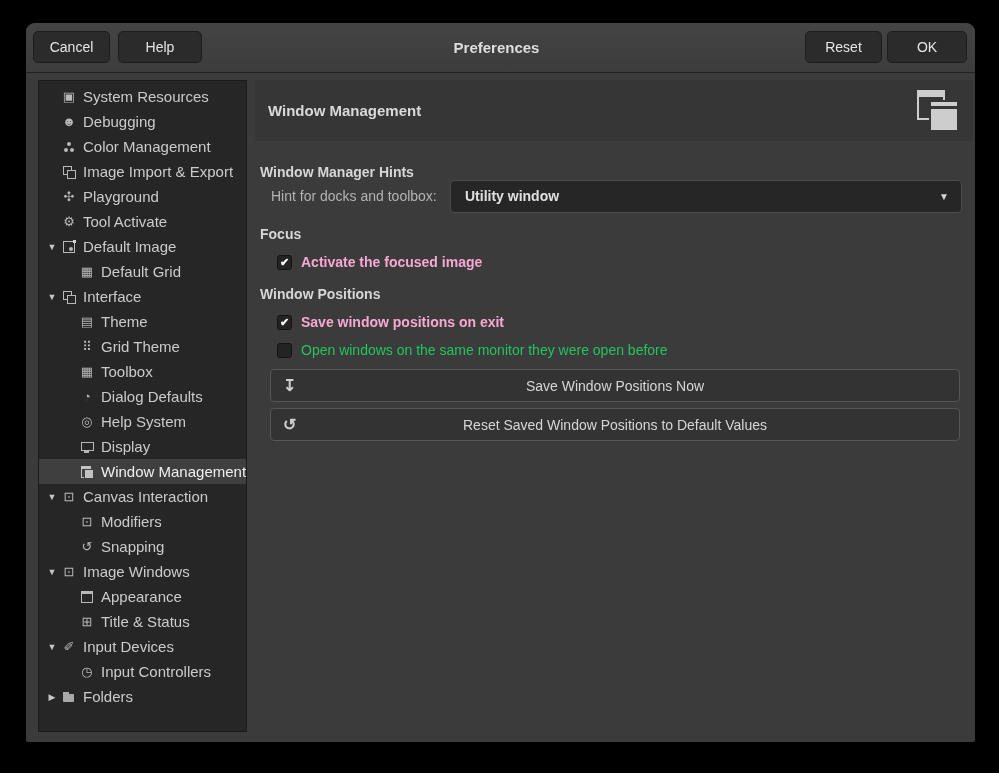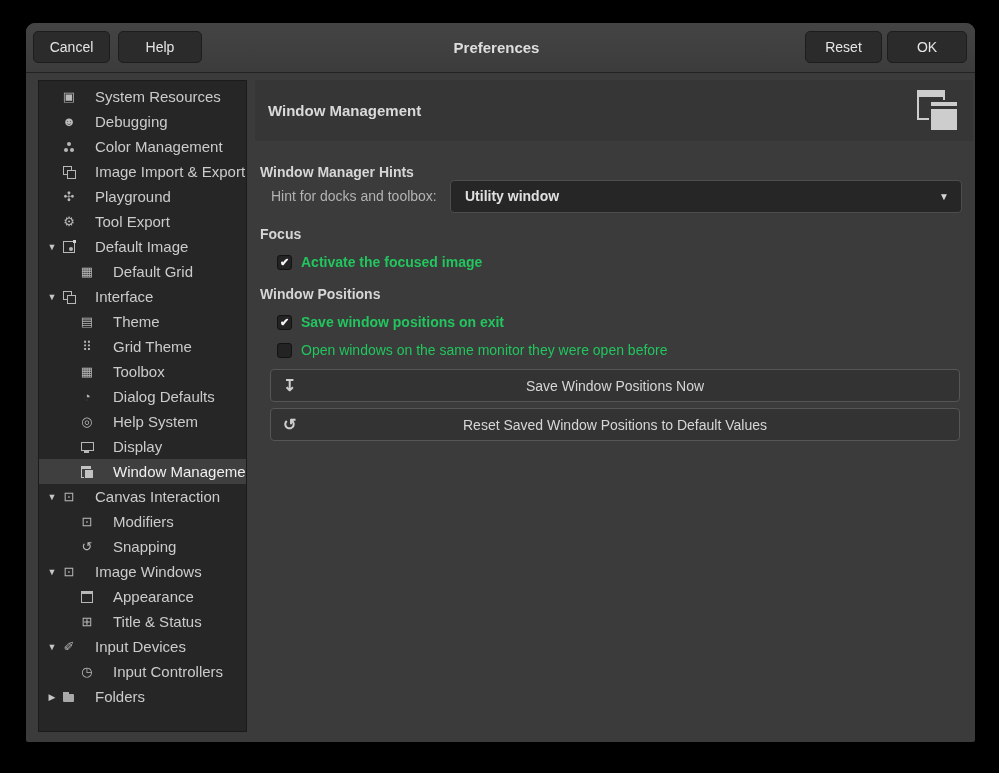--- a/index.html
+++ b/index.html
@@ -27,21 +27,21 @@
   
   .sidebar { position:absolute; left:12px; top:57px; width:209px; height:652px;
              background:#262626; border:1px solid #1b1b1b; padding-top:3px; overflow:hidden; }
   .row { height:25px; display:flex; align-items:center; padding-left:4px;
          font-size:15px; color:#cbcbcb; white-space:nowrap; cursor:default; }
   .row.selected { background:#3f3f3f; color:#efefef; }
   .exp { flex:none; width:18px; text-align:center; font-size:9px; color:#c6c6c6; }
   .ind { flex:none; }
   .row-icon { flex:none; width:16px; text-align:center; font-size:13px; line-height:14px;
               color:#b8b8b8; }
-  .row-label { margin-left:18px; }
+  .row-label { margin-left:6px; }
 
   
   .row-icon.ci { position:relative; width:12px; height:12px; margin-left:2px; margin-right:2px; }
   .ci-circles::before { content:""; position:absolute; left:4px; top:1px; width:4px; height:4px;
                         border-radius:50%; background:#b8b8b8; }
   .ci-circles::after  { content:""; position:absolute; left:1px; top:7px; width:4px; height:4px;
                         border-radius:50%; background:#b8b8b8; box-shadow:6px 0 0 #b8b8b8; }
   .ci-overlap::before { content:""; position:absolute; left:0; top:0; width:7px; height:7px;
                         border:1px solid #b8b8b8; }
   .ci-overlap::after  { content:""; position:absolute; left:4px; top:4px; width:7px; height:7px;
@@ -90,21 +90,21 @@
   .combo-value { position:absolute; left:14px; top:0; height:31px; line-height:31px;
                  font-size:14px; font-weight:bold; color:#e0e0e0; }
   .combo-arrow { position:absolute; right:12px; top:0; height:31px; line-height:31px;
                  font-size:10px; color:#d4d4d4; }
 
   .cb-row { position:absolute; left:22px; height:20px; display:flex; align-items:center; cursor:default; }
   .cb-1 { top:172px; } .cb-2 { top:232px; } .cb-3 { top:260px; }
   .cb { width:15px; height:15px; background:#232323; border:1px solid #131313; border-radius:3px;
         color:#f4f4f4; font-size:11px; line-height:13px; text-align:center; font-weight:bold; }
   .cb-label { margin-left:9px; font-size:14px; }
-  .cb-label.strong { font-weight:bold; color:#22c55e; }
+  .cb-label.strong { font-weight:bold; color:#f9a8d4; }
   .cb-label.dim { color:#22c55e; }
 
   .big-btn { position:absolute; left:15px; width:690px; height:33px; background:#333333;
              border:1px solid #565656; border-radius:4px; color:#d6d6d6; font-size:14px;
              font-family:inherit; cursor:pointer; }
   .bb-1 { top:289px; } .bb-2 { top:328px; }
   .bb-icon { position:absolute; left:12px; top:0; height:31px; display:flex; align-items:center;
              font-size:16px; color:#cfcfcf; font-weight:bold; }
 </style>
 </head>
@@ -148,21 +148,21 @@
       <div class="row">
     <span class="exp"></span>
     <span class="ind" style="width: 0px;"></span>
     <span class="row-icon">✣</span>
     <span class="row-label">Playground</span>
   </div>
       <div class="row">
     <span class="exp"></span>
     <span class="ind" style="width: 0px;"></span>
     <span class="row-icon">⚙</span>
-    <span class="row-label">Tool Export</span>
+    <span class="row-label">Tool Activate</span>
   </div>
       <div class="row">
     <span class="exp">▼</span>
     <span class="ind" style="width: 0px;"></span>
     <span class="row-icon ci ci-pic"></span>
     <span class="row-label">Default Image</span>
   </div>
       <div class="row">
     <span class="exp"></span>
     <span class="ind" style="width: 18px;"></span>

